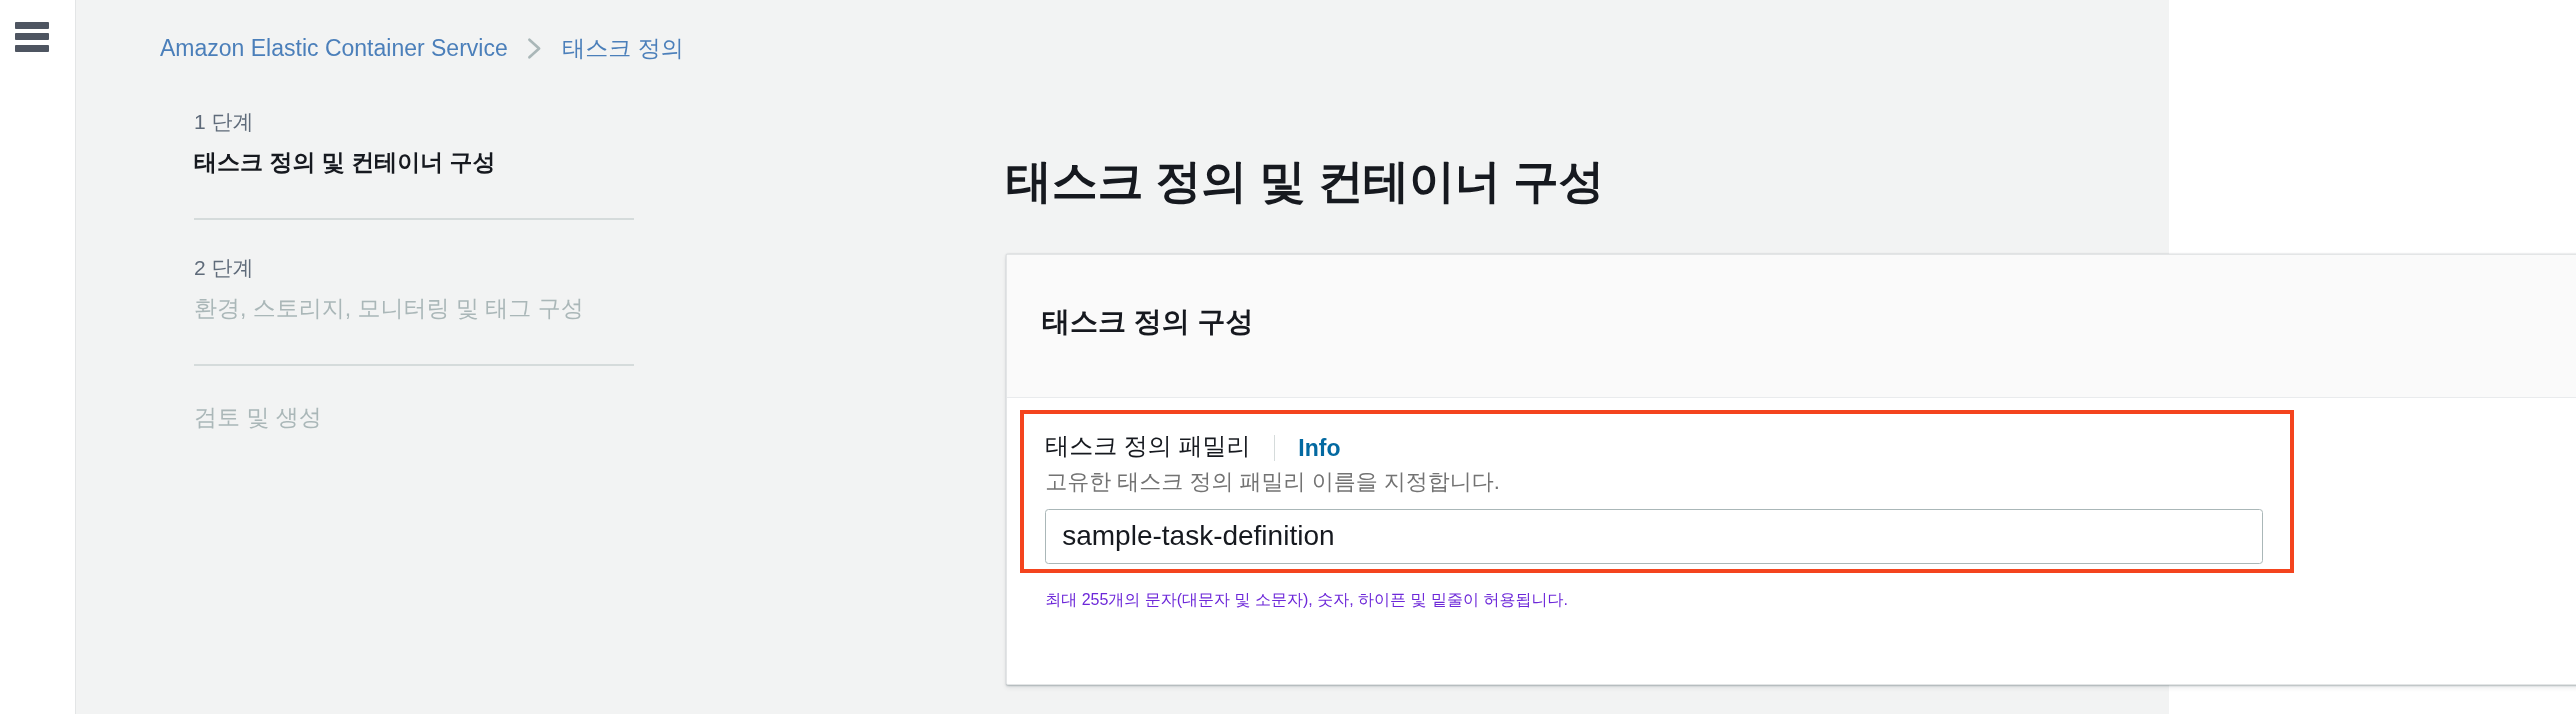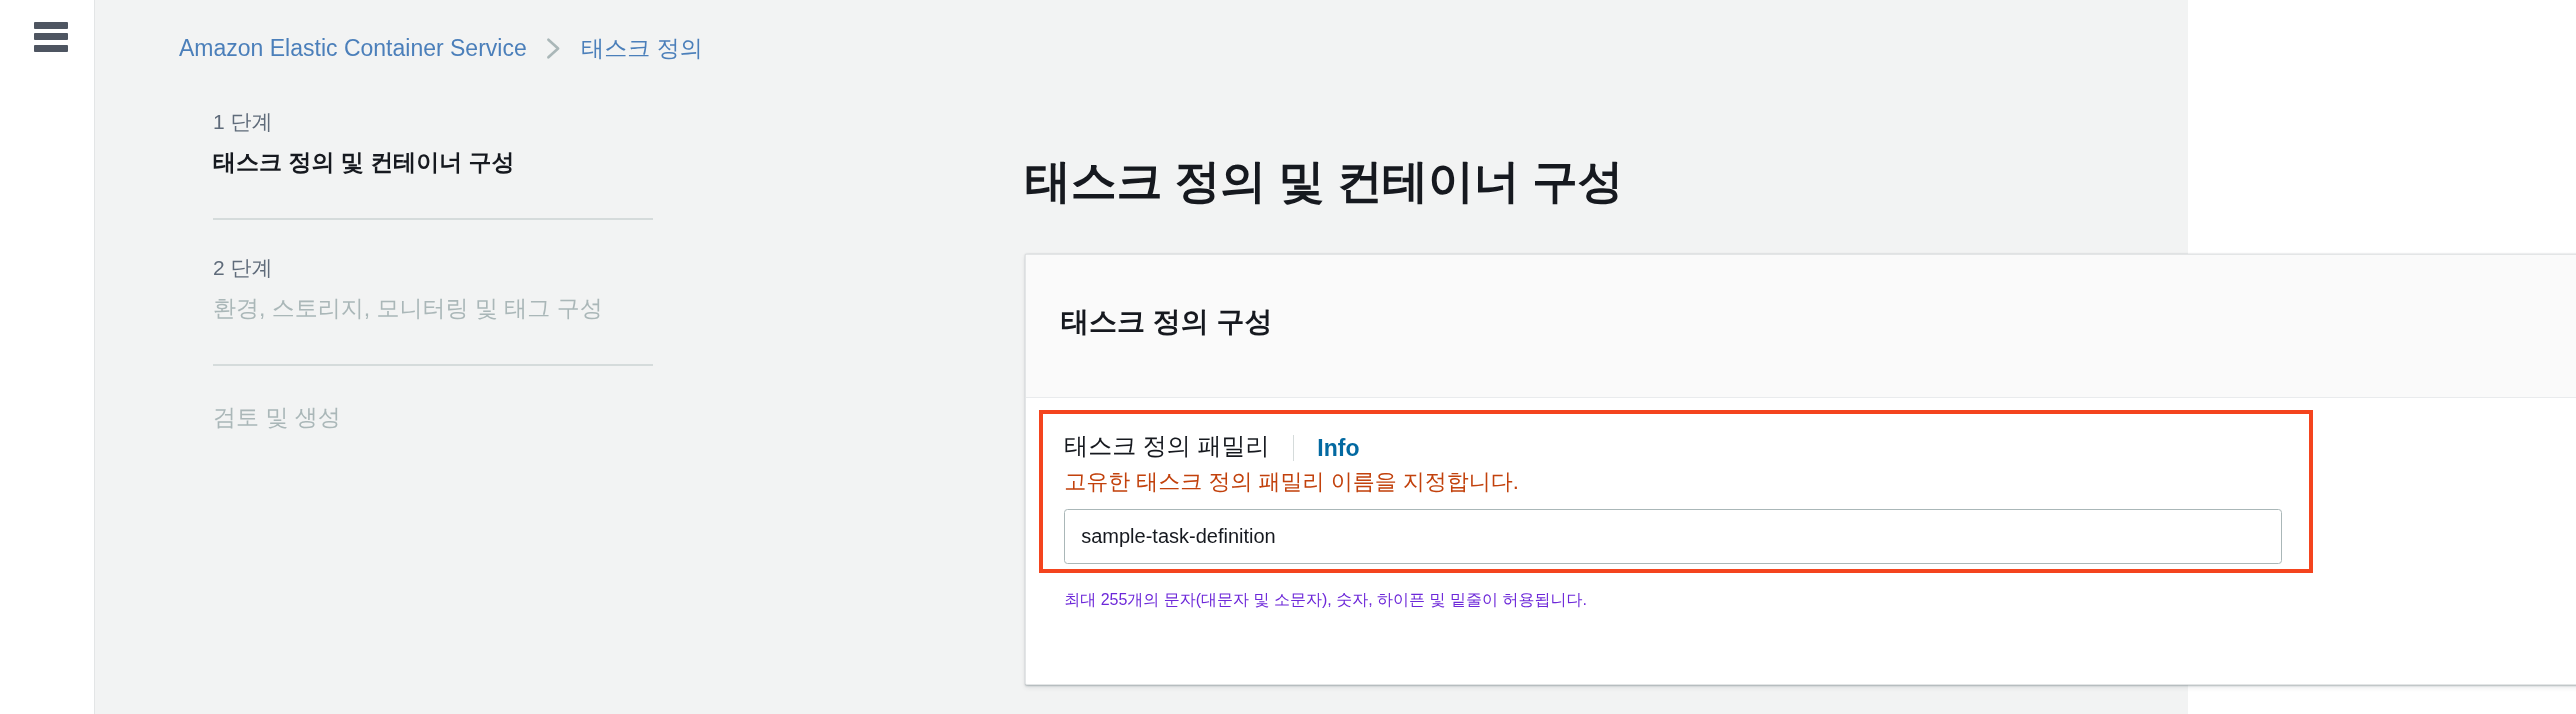--- a/index.html
+++ b/index.html
@@ -13,21 +13,20 @@
     font-family: "Liberation Sans", "DejaVu Sans", sans-serif;
     overflow: hidden;
     position: relative;
   }
 
   
   #app-shell {
     display: flex;
     width: 2169px;
     height: 715px;
-    padding-left: 19px;
   }
   #left-rail {
     width: 76px;
     flex: 0 0 76px;
     background: #ffffff;
     border-right: 1.8px solid #e3e5e6;
     box-sizing: border-box;
     position: relative;
   }
   #hamburger-button {
@@ -206,34 +205,34 @@
     line-height: 26.4px;
     color: #0369a1;
     font-weight: bold;
     text-decoration: none;
     cursor: pointer;
     margin-top: 36px;
   }
   .field-description {
     font-size: 22px;
     line-height: 28px;
-    color: #c2410c;
+    color: #737373;
     margin-top: 7px;
   }
   #task-family-input {
     display: block;
     margin-top: 12.3px;
     width: 1218px;
     height: 55px;
     box-sizing: border-box;
     border: 0.9px solid #aab7b8;
     border-radius: 3.5px;
     background: #ffffff;
     font-family: "Liberation Sans", "DejaVu Sans", sans-serif;
-    font-size: 20px;
+    font-size: 28px;
     color: #16191f;
     padding: 0 16px;
     outline: none;
   }
   #task-family-input::placeholder { color: #879596; }
   .field-constraint {
     font-size: 16px;
     line-height: 28px;
     color: #6d28d9;
     margin-top: 22px;

